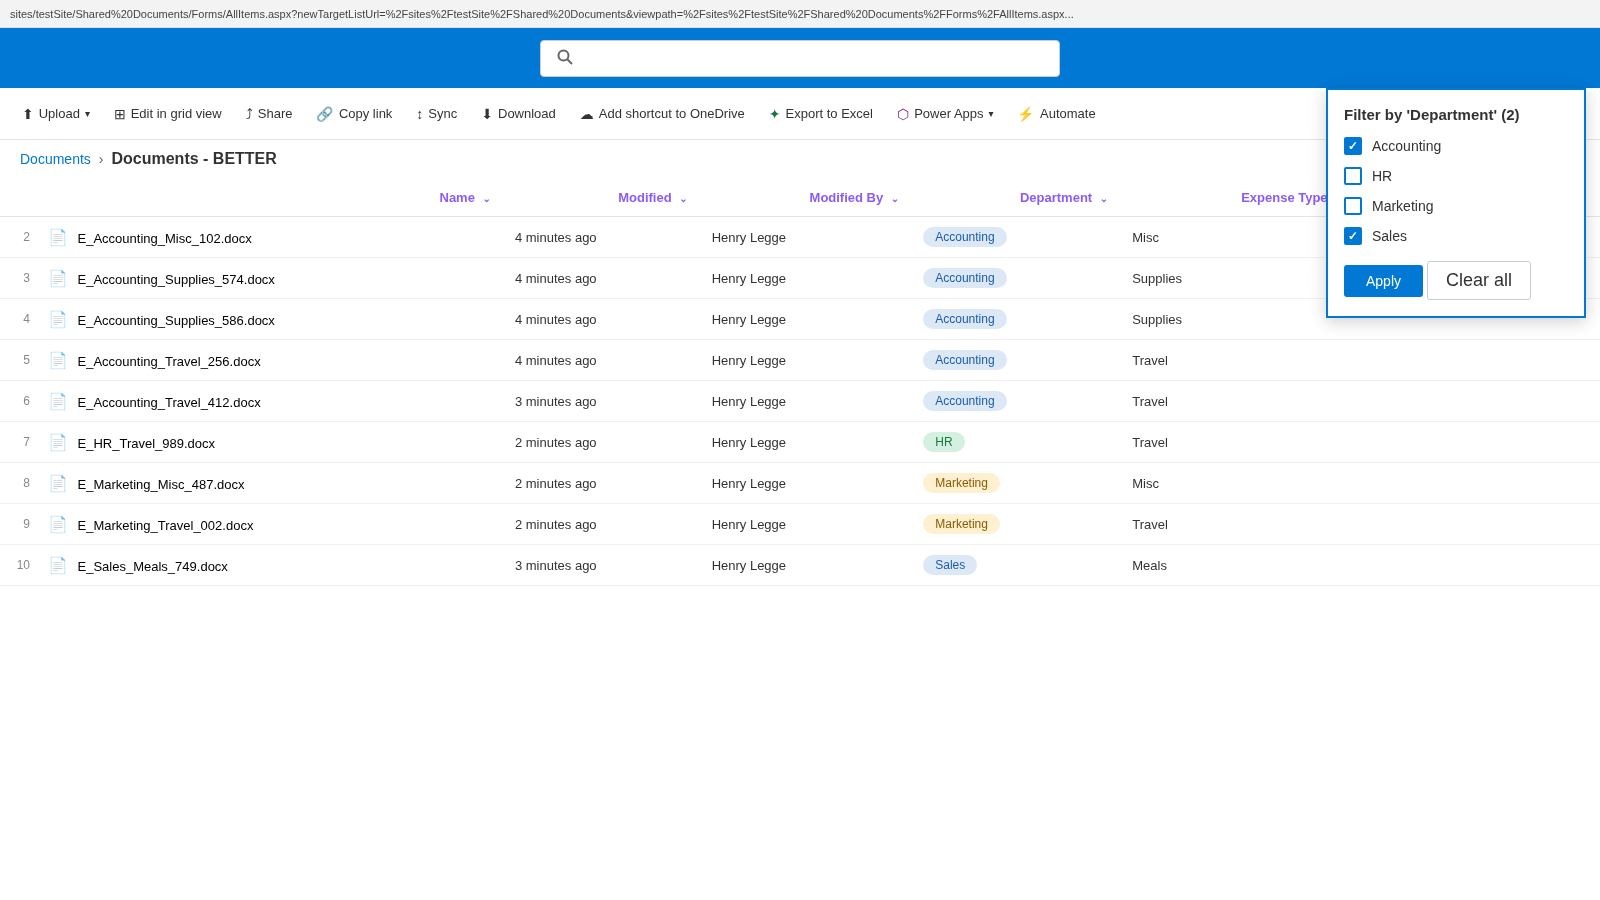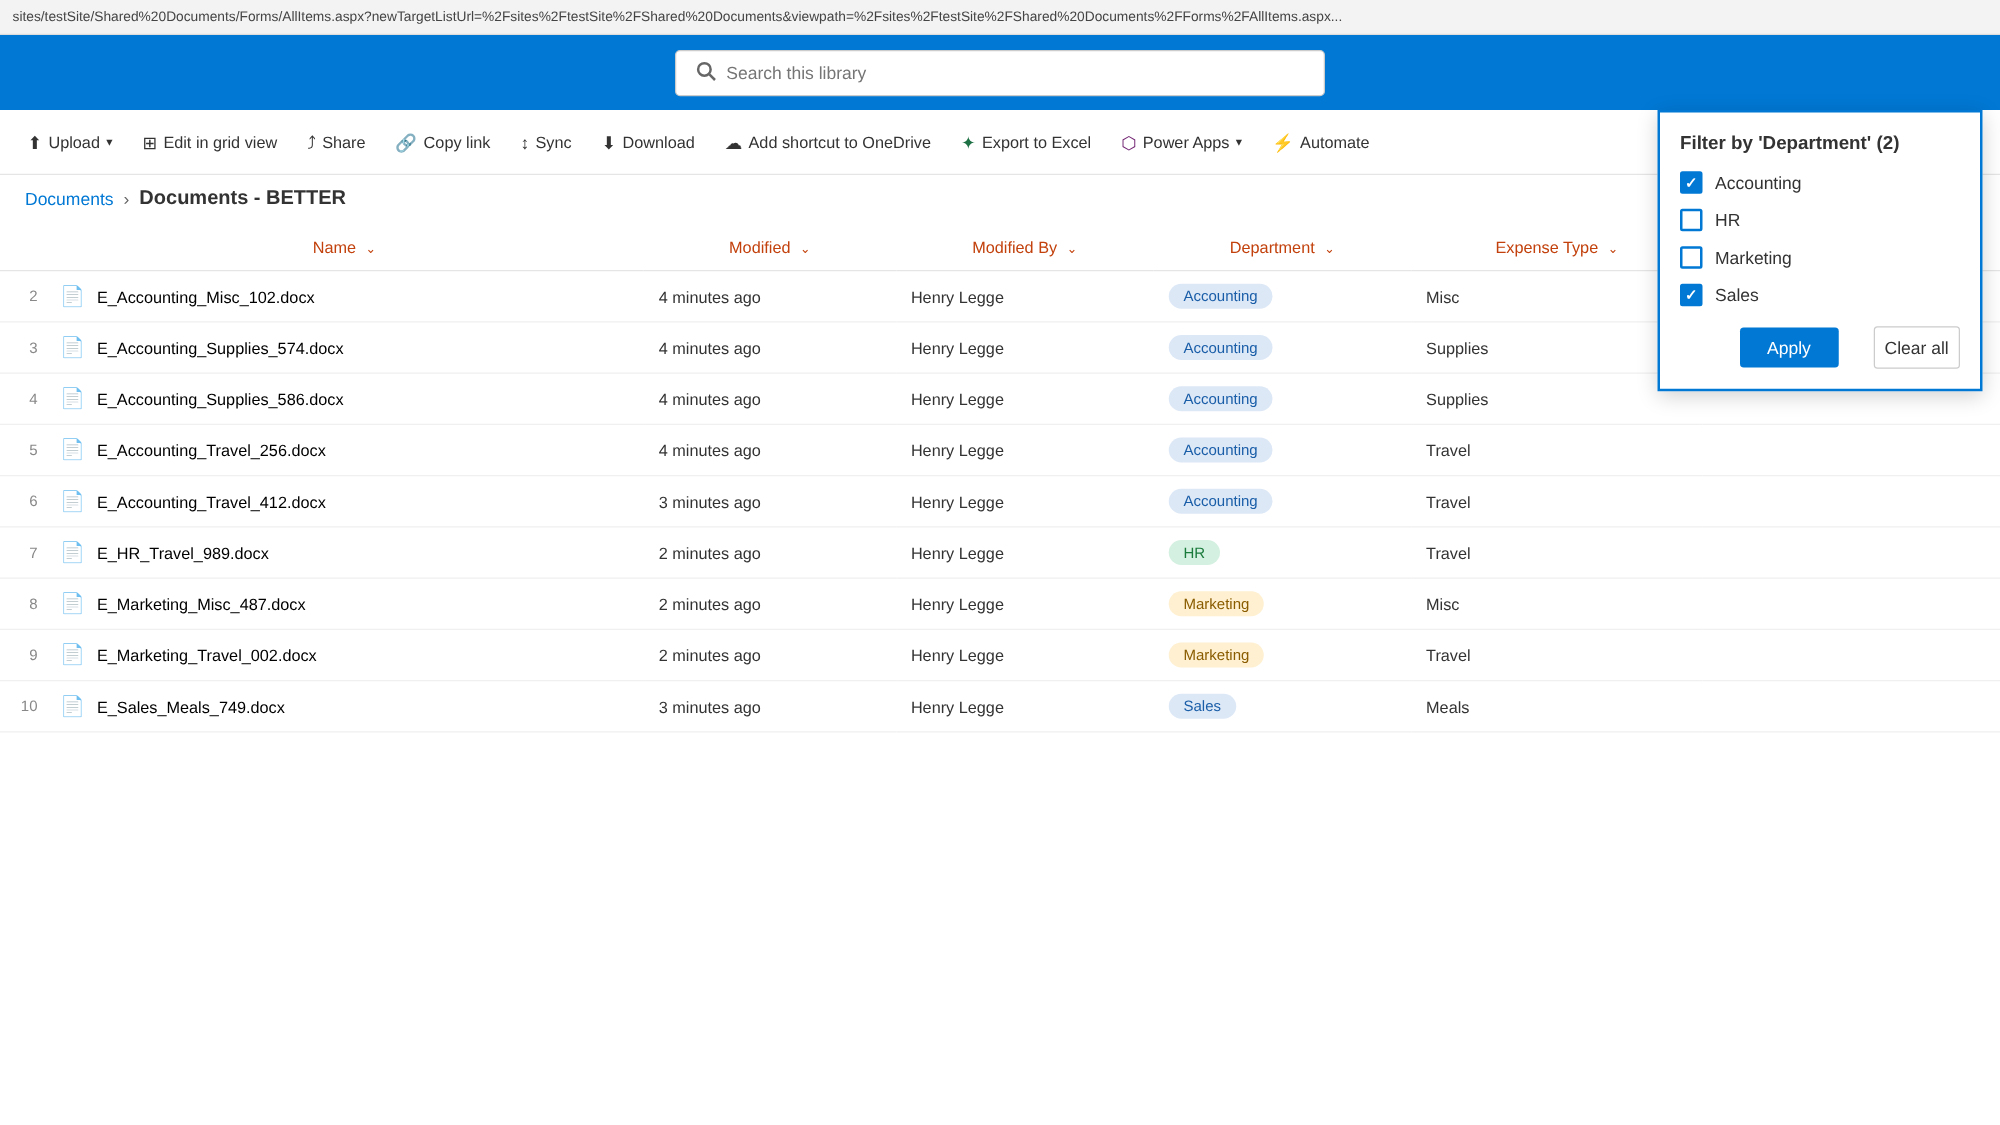--- a/index.html
+++ b/index.html
@@ -93,24 +93,24 @@
     table {
       width: 100%;
       border-collapse: collapse;
     }
     thead tr {
       border-bottom: 1px solid #e5e5e5;
       background: #fff;
     }
     thead th {
       padding: 10px 12px;
-      text-align: center;
-      font-weight: 400;
+      text-align: right;
+      font-weight: 700;
       font-size: 13px;
-      color: #c2410c;
+      color: #8b5cf6;
       white-space: nowrap;
       cursor: pointer;
       user-select: none;
     }
     tbody tr {
       border-bottom: 1px solid #f0f0f0;
     }
     tbody td {
       padding: 10px 12px;
       font-size: 13px;
@@ -186,42 +186,41 @@
     }
     .filter-checkbox.unchecked {
       background: #fff;
     }
     .filter-label {
       font-size: 14px;
       color: #333;
     }
     .filter-actions {
       display: flex;
-      gap: 28px;
+      gap: 4px;
       margin-top: 16px;
       align-items: center;
-      justify-content: flex-end;
     }
     .btn-apply {
       background: #0078d4;
       color: #fff;
       border: none;
       padding: 8px 22px;
       border-radius: 3px;
       font-size: 14px;
       cursor: pointer;
       font-weight: 500;
     }
     .btn-clear {
       background: #fff;
       color: #333;
       border: 1px solid #ccc;
-      padding: 8px 8px;
+      padding: 8px 18px;
       border-radius: 3px;
-      font-size: 14px;
+      font-size: 18px;
       cursor: pointer;
     }
 
     
     .col-rownum { width: 36px; }
   </style>
 </head>
 <body>
 
 <div class="url-bar">
@@ -229,21 +228,20 @@
 </div>
 
 <div class="top-bar">
   <div class="search-box">
     <span class="search-icon-svg">
       <svg width="16" height="16" viewBox="0 0 16 16" fill="none" stroke="#666" stroke-width="2">
         <circle cx="6.5" cy="6.5" r="5"></circle>
         <line x1="10.5" y1="10.5" x2="15" y2="15"></line>
       </svg>
     </span>
-    <input type="text" placeholder="Search this library" style="">
   </div>
 </div>
 
 <div class="command-bar">
   <button class="cmd-btn">
     <span class="icon">⬆</span>
     <span>Upload</span>
     <span style="font-size:10px">▾</span>
   </button>
   <button class="cmd-btn">

